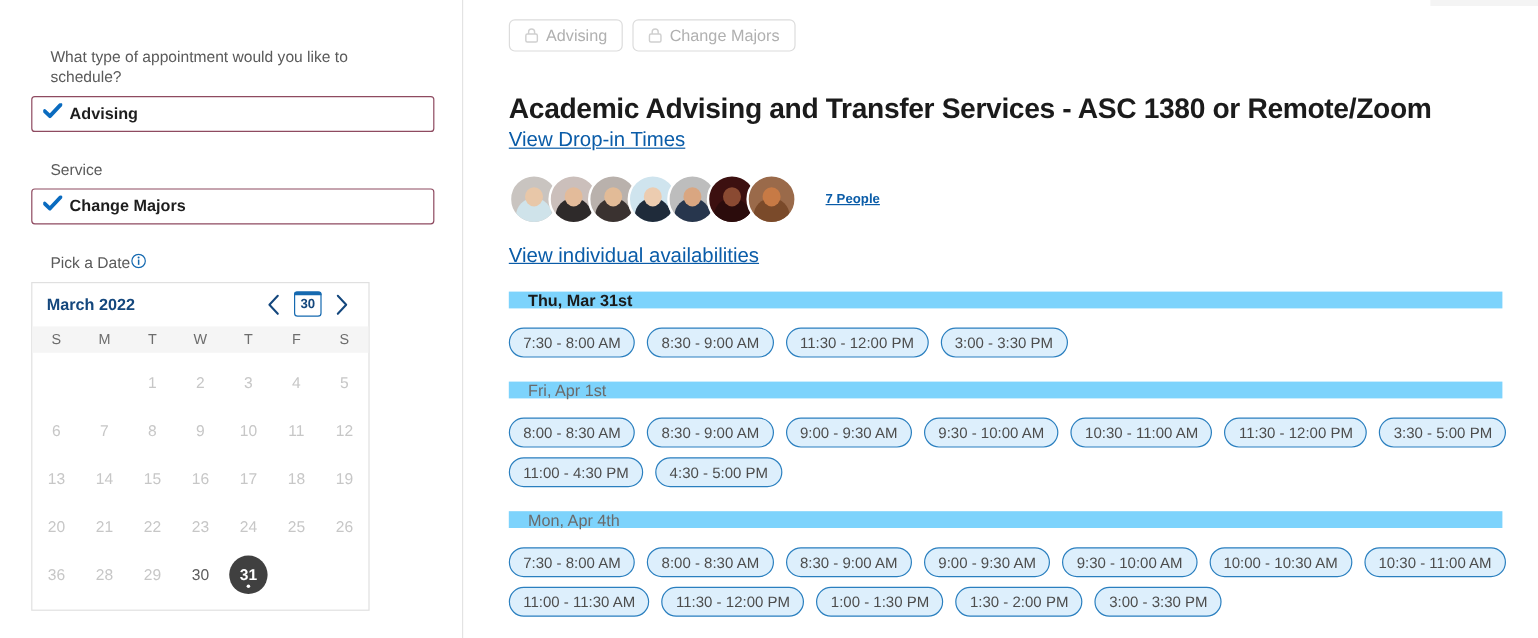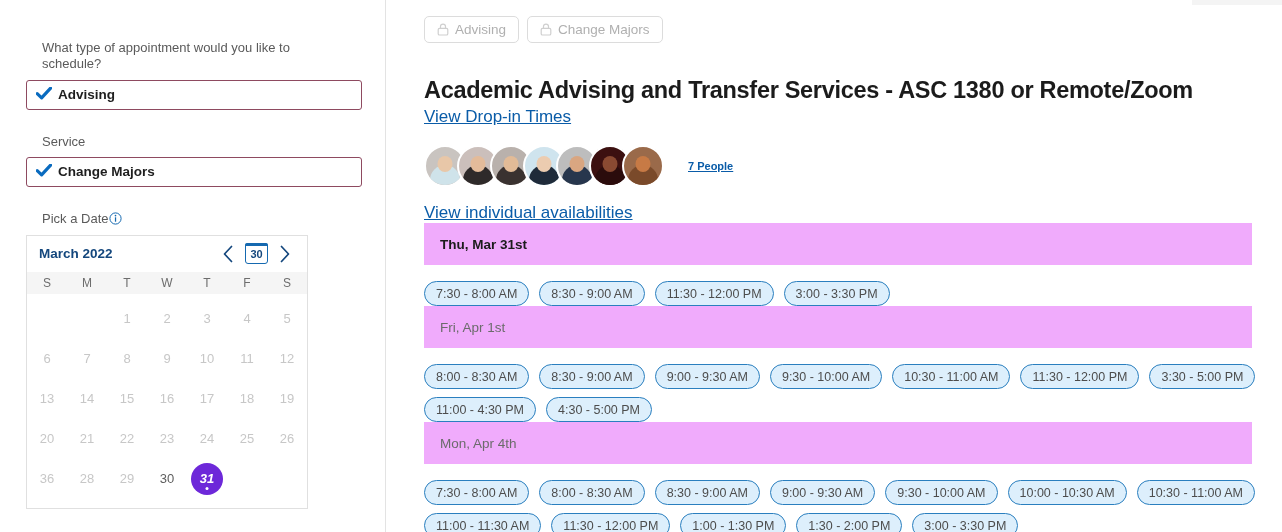--- a/index.html
+++ b/index.html
@@ -92,21 +92,21 @@
     font-size:13px; position:relative;
   }
   .cal-cell .d {
     width:32px; height:32px; border-radius:50%;
     display:flex; align-items:center; justify-content:center;
   }
   .cal-cell.empty { }
   .cal-cell.disabled .d { color:#c7c7c7; }
   .cal-cell.enabled .d { color:#5e5e5e; cursor:pointer; }
   .cal-cell.selected .d {
-    background:#6d28d9; color:#fff; font-weight:bold; cursor:pointer;font-style:italic;
+    background:#404040; color:#fff; font-weight:bold; cursor:pointer;
   }
   .cal-cell.selected .dot {
     position:absolute; bottom:9px; left:50%; transform:translateX(-50%);
     width:3px; height:3px; border-radius:50%; background:#fff;
   }
 
   
   .main {
     flex:1; height:532px; position:relative;
     padding:16px 0 0 38px; overflow:hidden;
@@ -141,22 +141,22 @@
     left:50%; transform:translateX(-50%); top:9px;
   }
   .avatar .body {
     position:absolute; width:30px; height:20px; border-radius:15px 15px 0 0;
     left:50%; transform:translateX(-50%); bottom:0;
   }
   .people-count { margin-left:24px; font-size:11px;font-weight:bold; }
   .indiv-link { margin-top:16px; display:block; }
 
   .day-head {
-    background:#f0abfc; height:42px; display:flex; align-items:center;
-    padding-left:16px; width:828px; 
+    background:#7dd3fc; height:14px; display:flex; align-items:center;
+    padding-left:16px; width:828px; margin-top:20px;
     font-size:13.5px; color:#6b6b6b;
   }
   .day-head.active { color:#1b1b1b; font-weight:bold; }
 
   .slots { display:flex; flex-wrap:wrap; gap:8px 10px; width:840px; margin-top:16px; }
   .slot {
     border:1px solid #2a7fbf; background:#ddeffc; border-radius:15px;
     height:25px; padding:0 11px; display:flex; align-items:center;
     font-size:12.5px; color:#4d4d4d; cursor:pointer; white-space:nowrap;
   }

